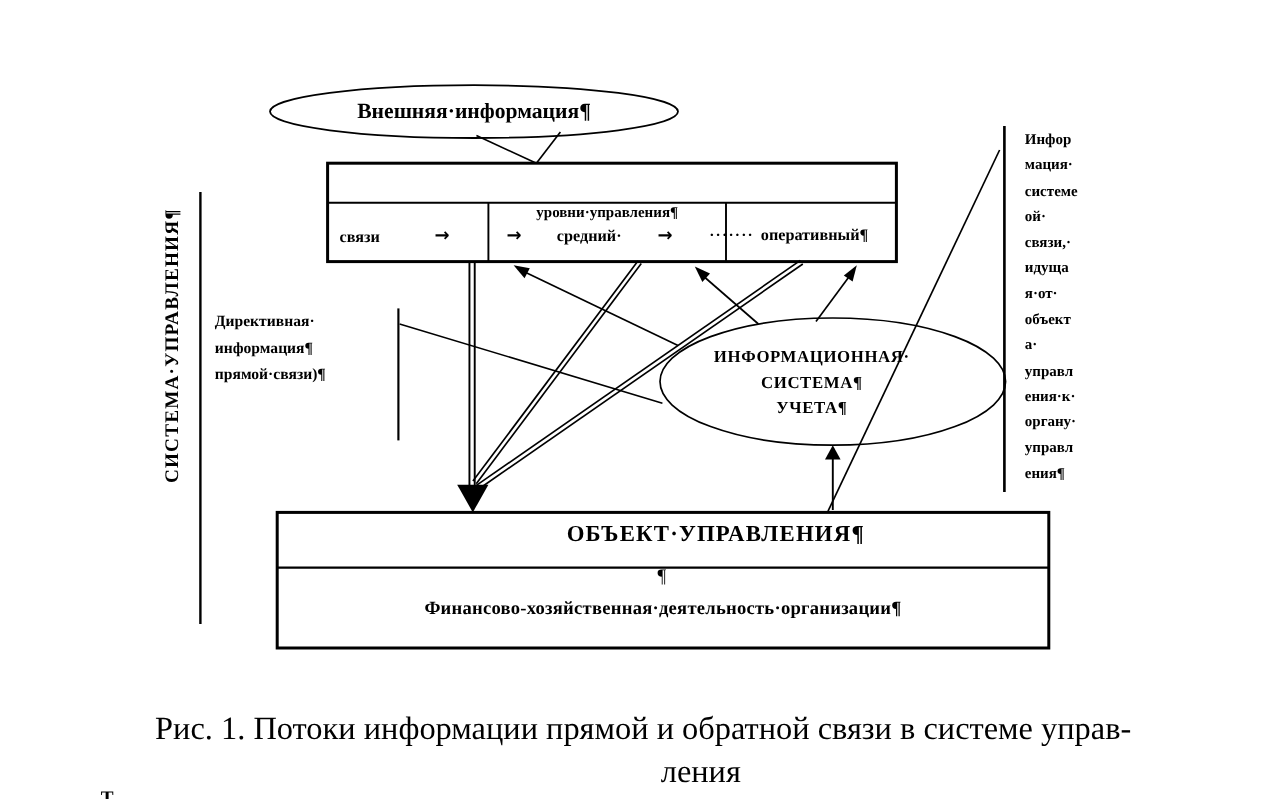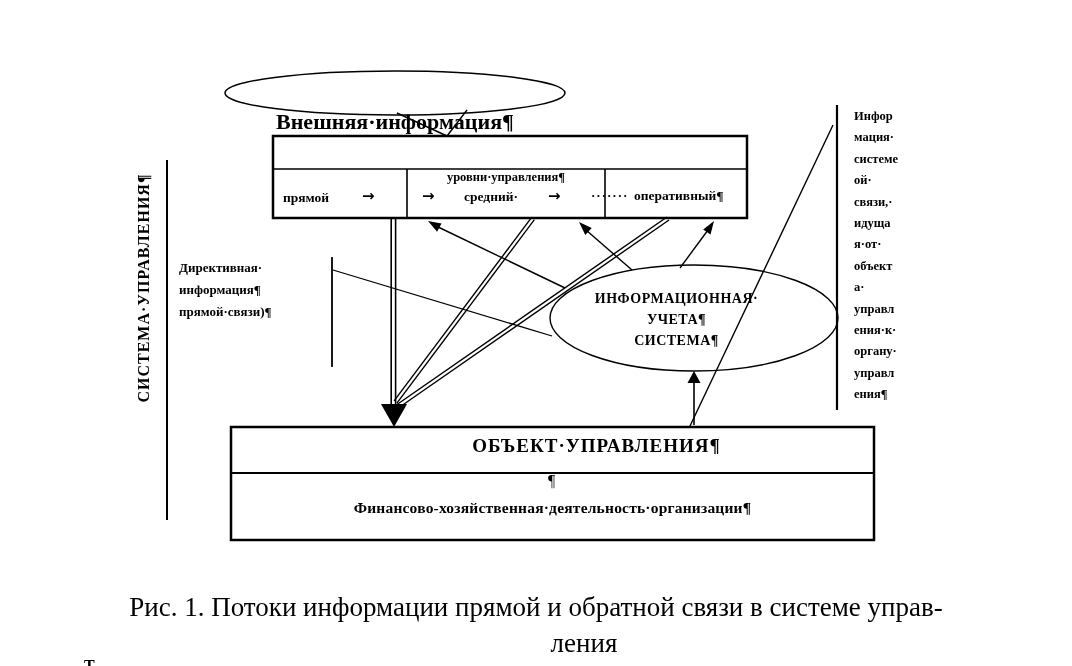--- a/index.html
+++ b/index.html
@@ -2,21 +2,21 @@
 <html><head>
 <meta charset="utf-8">
 <style>
   html,body{margin:0;padding:0;background:#fff;}
   .canvas{position:relative;width:1072px;height:666px;background:#ffffff;overflow:hidden;
           font-family:"Liberation Serif","DejaVu Serif",serif;color:#000;}
   svg.layer{position:absolute;left:0;top:0;}
   .t{position:absolute;white-space:nowrap;color:#000;}
   .b{font-weight:bold;}
   .ctr{text-align:center;}
-  .callout-label{left:245px;top:82px;width:300px;font-size:22px;margin-top:27px;}
+  .callout-label{left:245px;top:82px;width:300px;font-size:18px;}
   .org-title{left:273px;top:142px;width:474px;font-size:18px;letter-spacing:.5px;}
   .levels-caption{left:407px;top:170px;width:198px;font-size:12.5px;}
   .lvl{font-size:13.5px;}
   .lvl-top{left:283px;top:190px;}
   .lvl-mid{left:464px;top:189px;}
   .lvl-bot{left:634px;top:188px;}
   .arrow-glyph{position:absolute;font-family:"DejaVu Sans","Liberation Sans",sans-serif;
                font-size:15px;font-weight:bold;top:187px;}
   .ar1{left:362px;} .ar2{left:422px;} .ar3{left:548px;}
   .dots{left:591px;top:188px;font-size:13px;letter-spacing:1px;font-weight:bold;}
@@ -99,40 +99,40 @@
     <g>
       <ellipse cx="395" cy="93" rx="170" ry="22" fill="#ffffff" stroke="#000" stroke-width="1.5"></ellipse>
       <line x1="397" y1="113" x2="447" y2="136" stroke="#000" stroke-width="1.4"></line>
       <line x1="467" y1="110" x2="447" y2="136" stroke="#000" stroke-width="1.4"></line>
     </g>
   </svg>
 
   <div class="t b ctr callout-label">Внешняя·информация¶</div>
 
   <div class="t b ctr levels-caption">уровни·управления¶</div>
-  <div class="t b lvl lvl-top">прямой</div>
+  <div class="t b lvl lvl-top">связи</div>
   <div class="arrow-glyph ar1">→</div>
   <div class="arrow-glyph ar2">→</div>
   <div class="t b lvl lvl-mid">средний·</div>
   <div class="arrow-glyph ar3">→</div>
   <div class="t dots">·······</div>
   <div class="t b lvl lvl-bot">оперативный¶</div>
 
   <div class="t b ctr sys-label">СИСТЕМА·УПРАВЛЕНИЯ¶</div>
 
   <div class="t b left-note">
       <div>Директивная·</div>
       <div>информация¶</div>
       <div>прямой·связи)¶</div>
     </div>
 
   <div class="t b ctr info-sys">
       <div>ИНФОРМАЦИОННАЯ·</div>
+      <div>СИСТЕМА¶</div>
       <div>УЧЕТА¶</div>
-      <div>СИСТЕМА¶</div>
     </div>
 
   <div class="t b right-note">
       <div>Инфор</div>
       <div>мация·</div>
       <div>системе</div>
       <div>ой·</div>
       <div>связи,·</div>
       <div>идуща</div>
       <div>я·от·</div>

